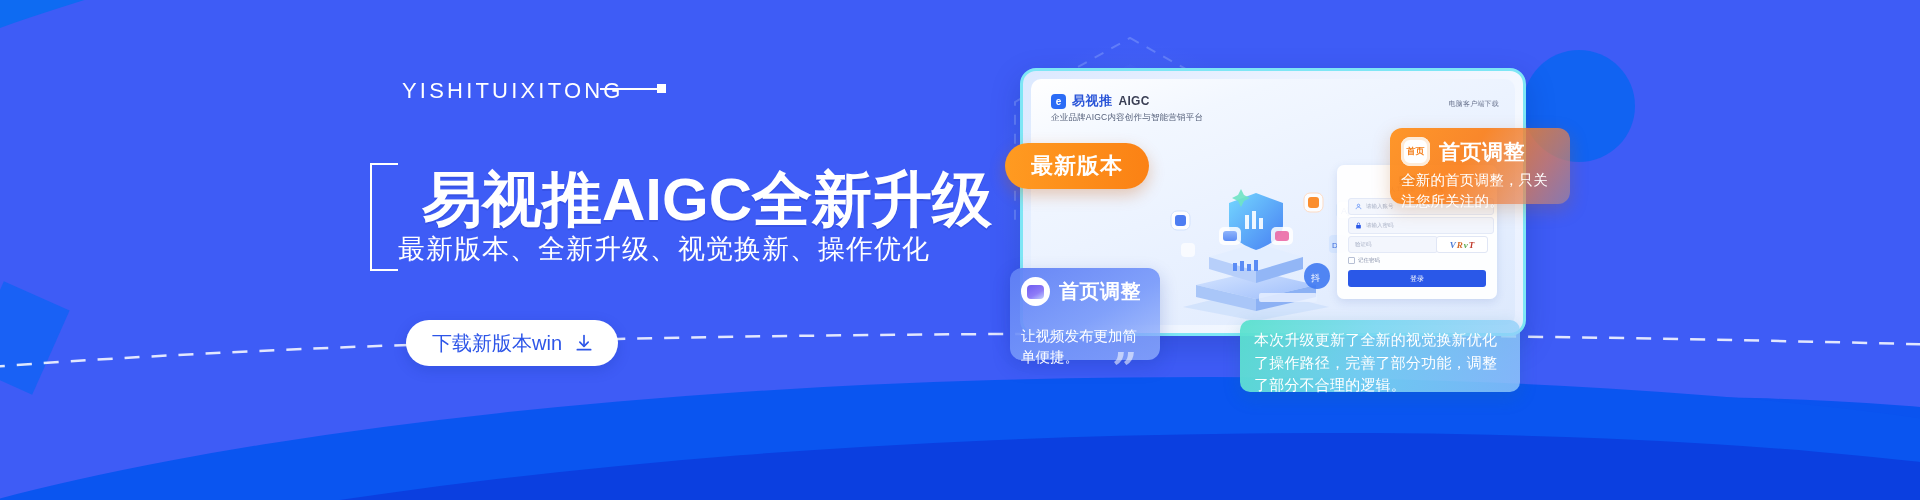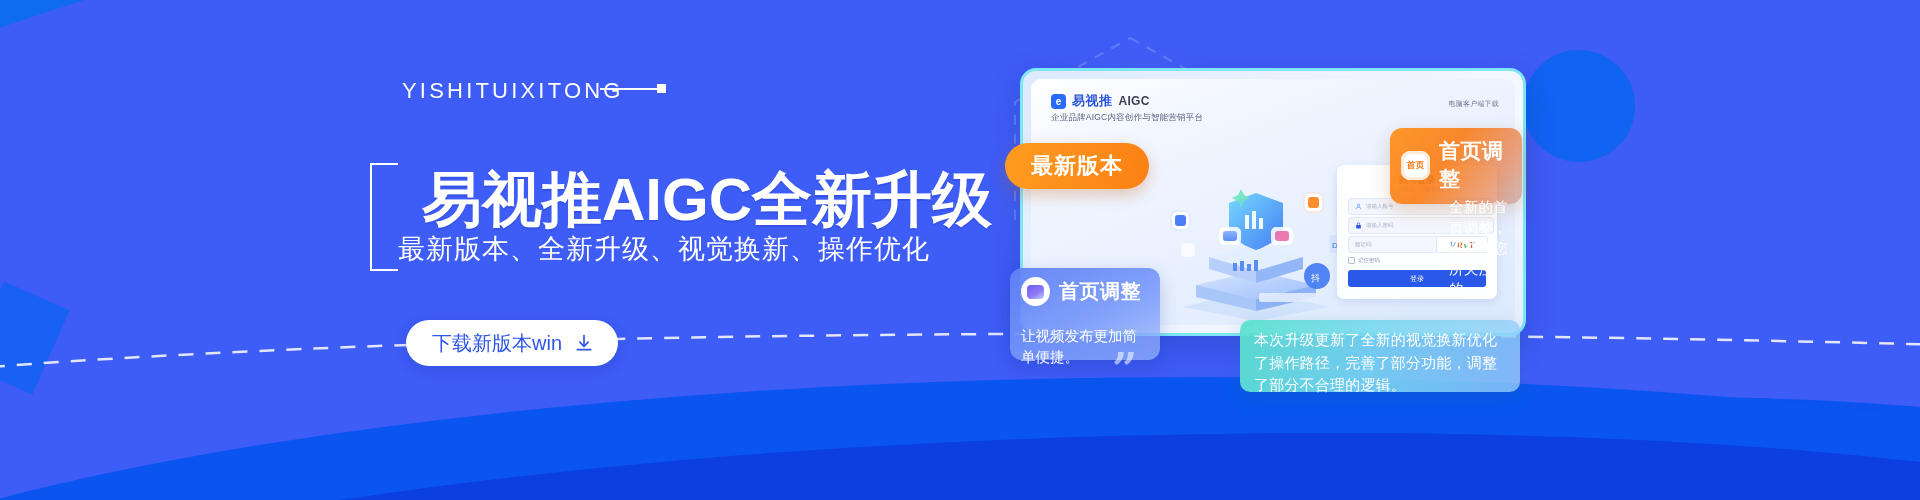--- a/index.html
+++ b/index.html
@@ -179,35 +179,35 @@
   .badge-newver{
     position:absolute;left:1005px;top:143px;height:46px;
     padding:0 26px;border-radius:23px;
     background:linear-gradient(95deg,#ff9b21 0%,#fb8114 100%);
     display:flex;align-items:center;justify-content:center;
     box-shadow:0 6px 16px rgba(200,90,10,.3);
   }
   .badge-newver-label{font-size:22px;color:#ffffff;font-weight:700;letter-spacing:1px;white-space:nowrap;}
 
   .card-home{
-    position:absolute;left:1390px;top:128px;width:132px;height:76px;
+    position:absolute;left:1390px;top:128px;width:180px;height:76px;
     border-radius:12px;
     background:linear-gradient(125deg,rgba(255,147,33,.96) 0%,rgba(250,126,25,.92) 42%,rgba(228,128,80,.72) 78%,rgba(186,140,130,.58) 100%);
     padding:9px 12px 0 11px;box-sizing:border-box;
     box-shadow:0 6px 18px rgba(180,90,20,.25);
   }
   .card-home-head{display:flex;align-items:center;gap:9px;}
   .home-icon{
     width:29px;height:29px;border-radius:9px;flex:none;
     background:#ffffff;display:flex;align-items:center;justify-content:center;
     box-shadow:inset 0 0 0 3px #fdebd8;
   }
   .home-icon-label{font-size:9px;color:#f5821f;font-weight:700;}
   .card-home-title{font-size:21px;color:#ffffff;font-weight:700;letter-spacing:.5px;}
-  .card-home-body{margin-top:4px;font-size:14.5px;line-height:1.42;color:#ffffff;letter-spacing:.2px;margin-left:48px;}
+  .card-home-body{margin-top:4px;font-size:14.5px;line-height:1.42;color:#ffffff;letter-spacing:.2px;}
 
   .card-video{
     position:absolute;left:1010px;top:268px;width:150px;height:92px;
     border-radius:12px;
     background:linear-gradient(150deg,rgba(96,128,245,.95) 0%,rgba(118,152,250,.9) 55%,rgba(150,180,252,.72) 100%);
     padding:9px 11px 0 11px;box-sizing:border-box;
     box-shadow:0 6px 18px rgba(20,50,160,.22);
   }
   .card-video-head{display:flex;align-items:center;gap:9px;}
   .video-icon{

